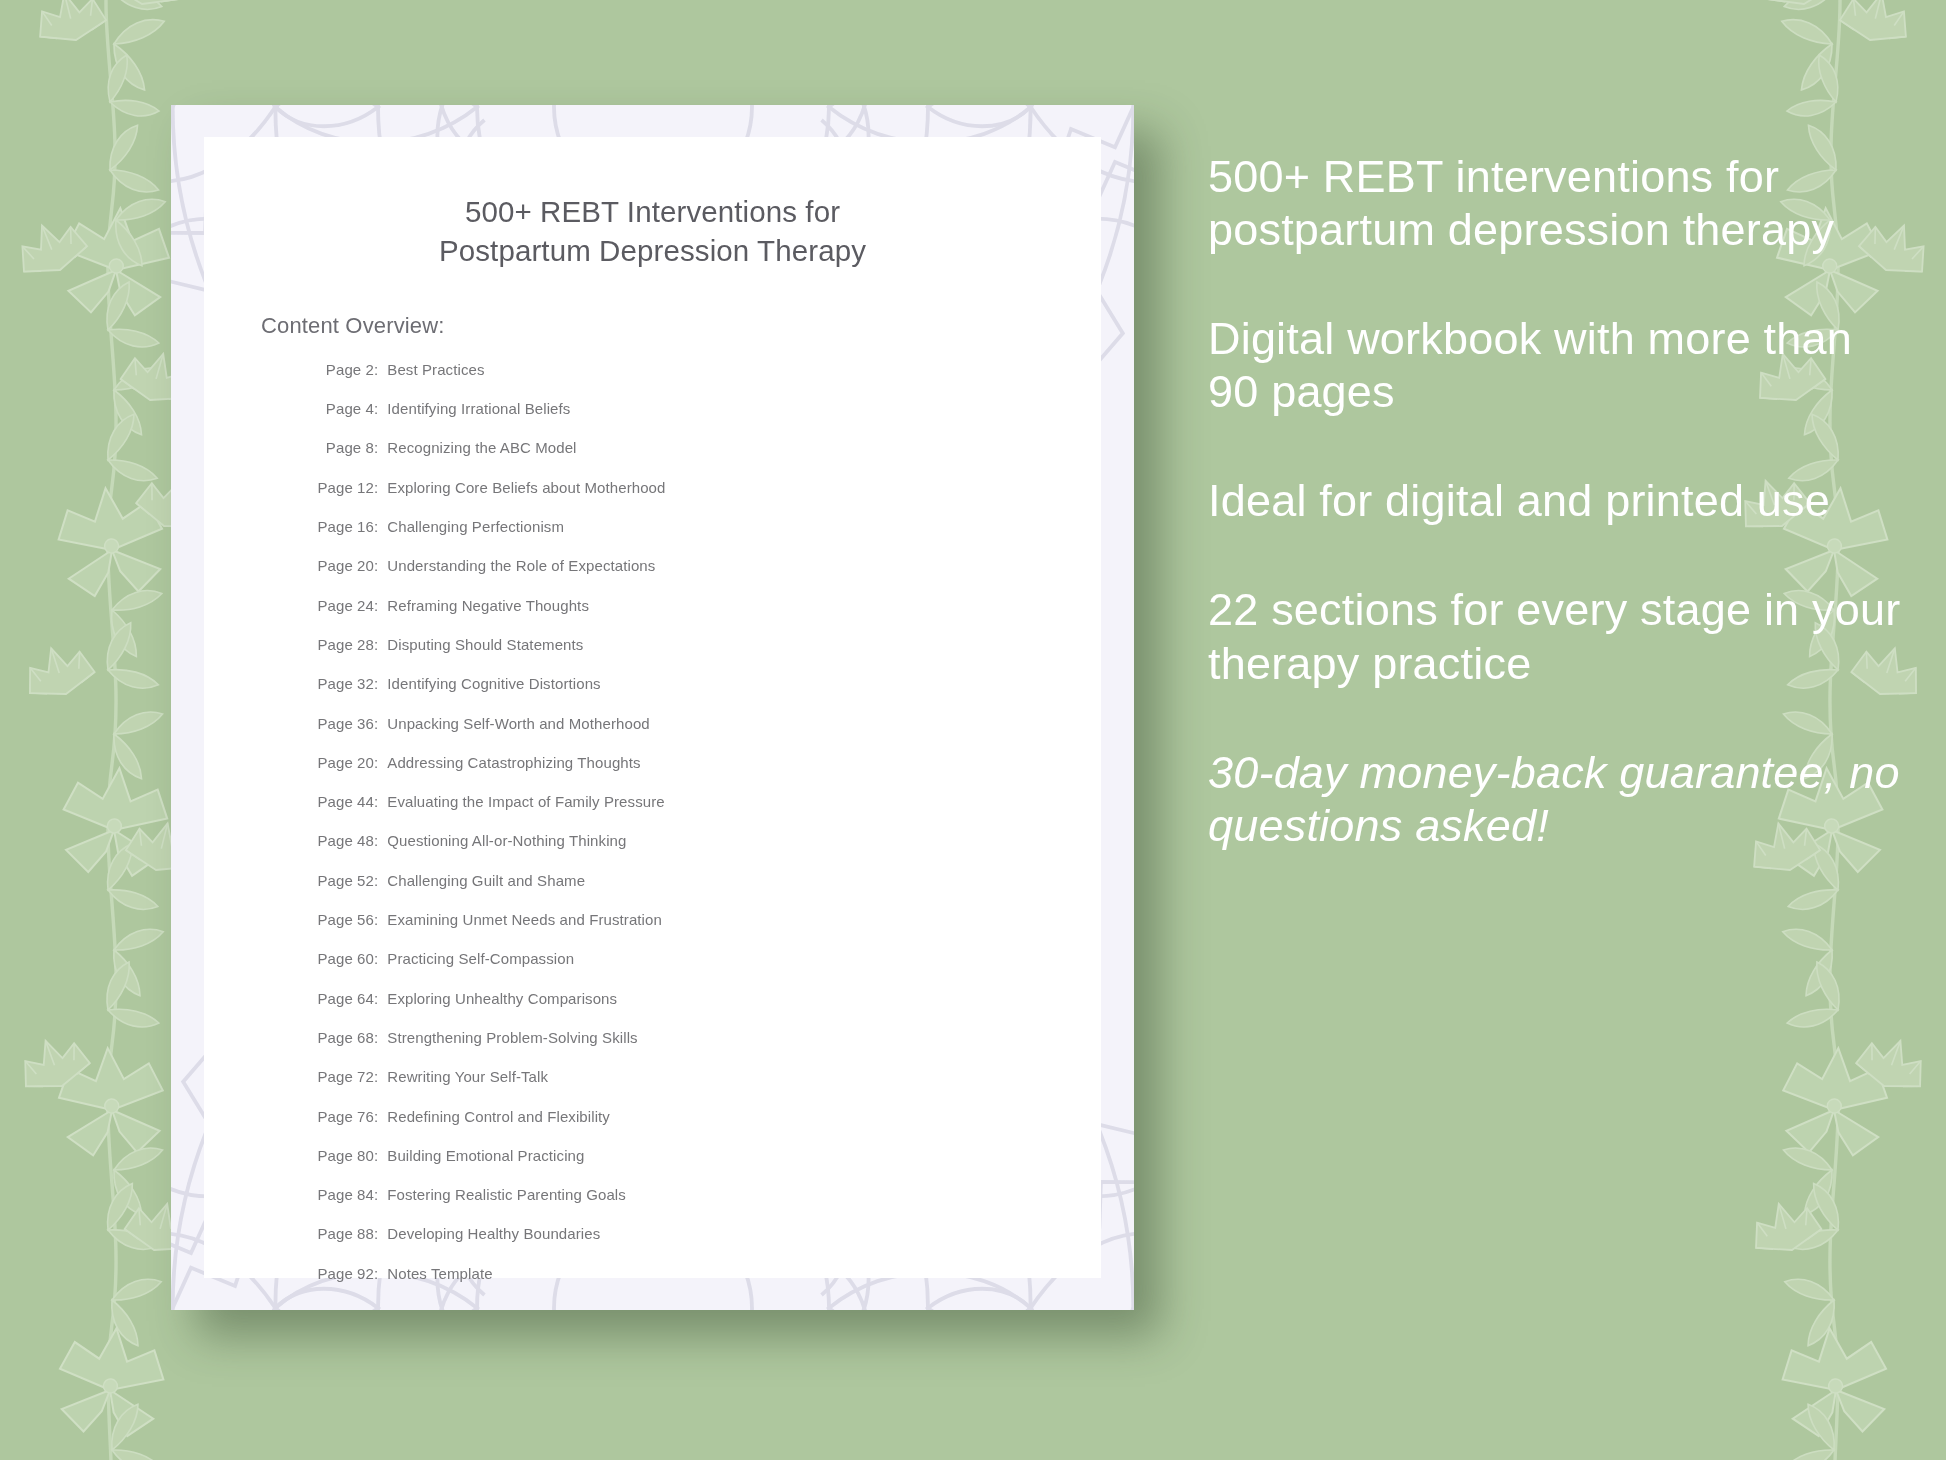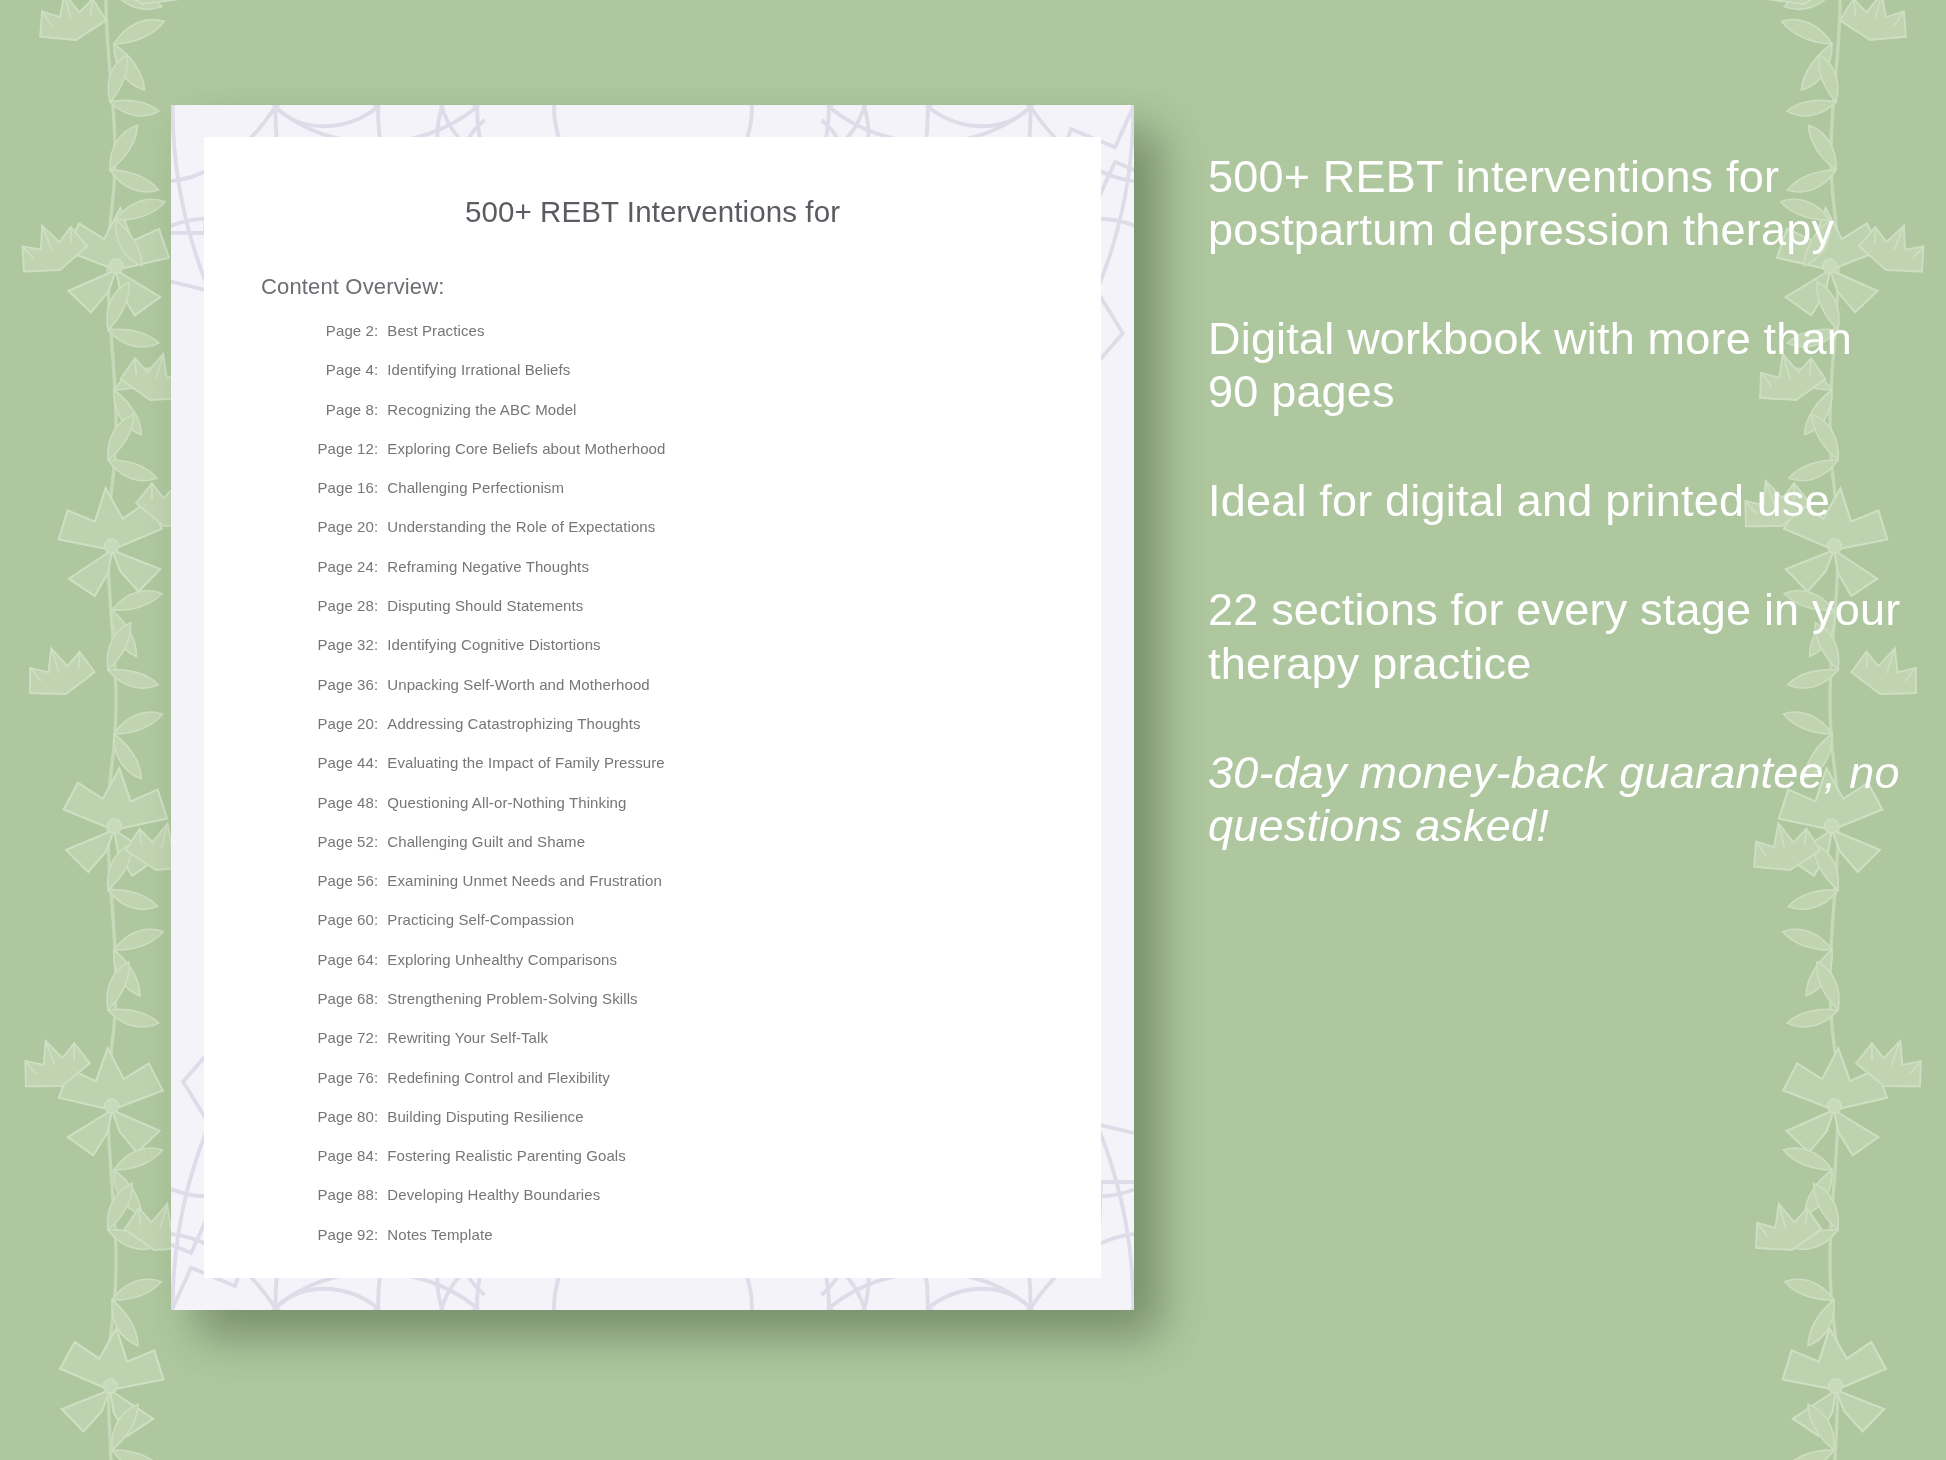--- a/index.html
+++ b/index.html
@@ -286,20 +286,21 @@
         <use href="#mpetal" transform="rotate(270)"></use>
         <use href="#mpetal" transform="rotate(292.5)"></use>
         <use href="#mpetal" transform="rotate(315)"></use>
         <use href="#mpetal" transform="rotate(337.5)"></use>
       </g>
     </svg>
 
     <div id="doc-page">
       <h1 id="doc-title">
         <span class="tline">500+ REBT Interventions for</span>
+        <span class="tline">Postpartum Depression Therapy</span>
       </h1>
 
       <p id="content-overview-label">Content Overview:</p>
 
       <ul id="toc-list">
           <li class="toc-row">
             <span class="toc-page">Page  2</span>
             <span class="toc-colon">:</span>
             <span class="toc-label">Best Practices</span>
           </li>
@@ -394,21 +395,21 @@
             <span class="toc-label">Rewriting Your Self-Talk</span>
           </li>
           <li class="toc-row">
             <span class="toc-page">Page 76</span>
             <span class="toc-colon">:</span>
             <span class="toc-label">Redefining Control and Flexibility</span>
           </li>
           <li class="toc-row">
             <span class="toc-page">Page 80</span>
             <span class="toc-colon">:</span>
-            <span class="toc-label">Building Disputing Resilience</span>
+            <span class="toc-label">Building Emotional Practicing</span>
           </li>
           <li class="toc-row">
             <span class="toc-page">Page 84</span>
             <span class="toc-colon">:</span>
             <span class="toc-label">Fostering Realistic Parenting Goals</span>
           </li>
           <li class="toc-row">
             <span class="toc-page">Page 88</span>
             <span class="toc-colon">:</span>
             <span class="toc-label">Developing Healthy Boundaries</span>

